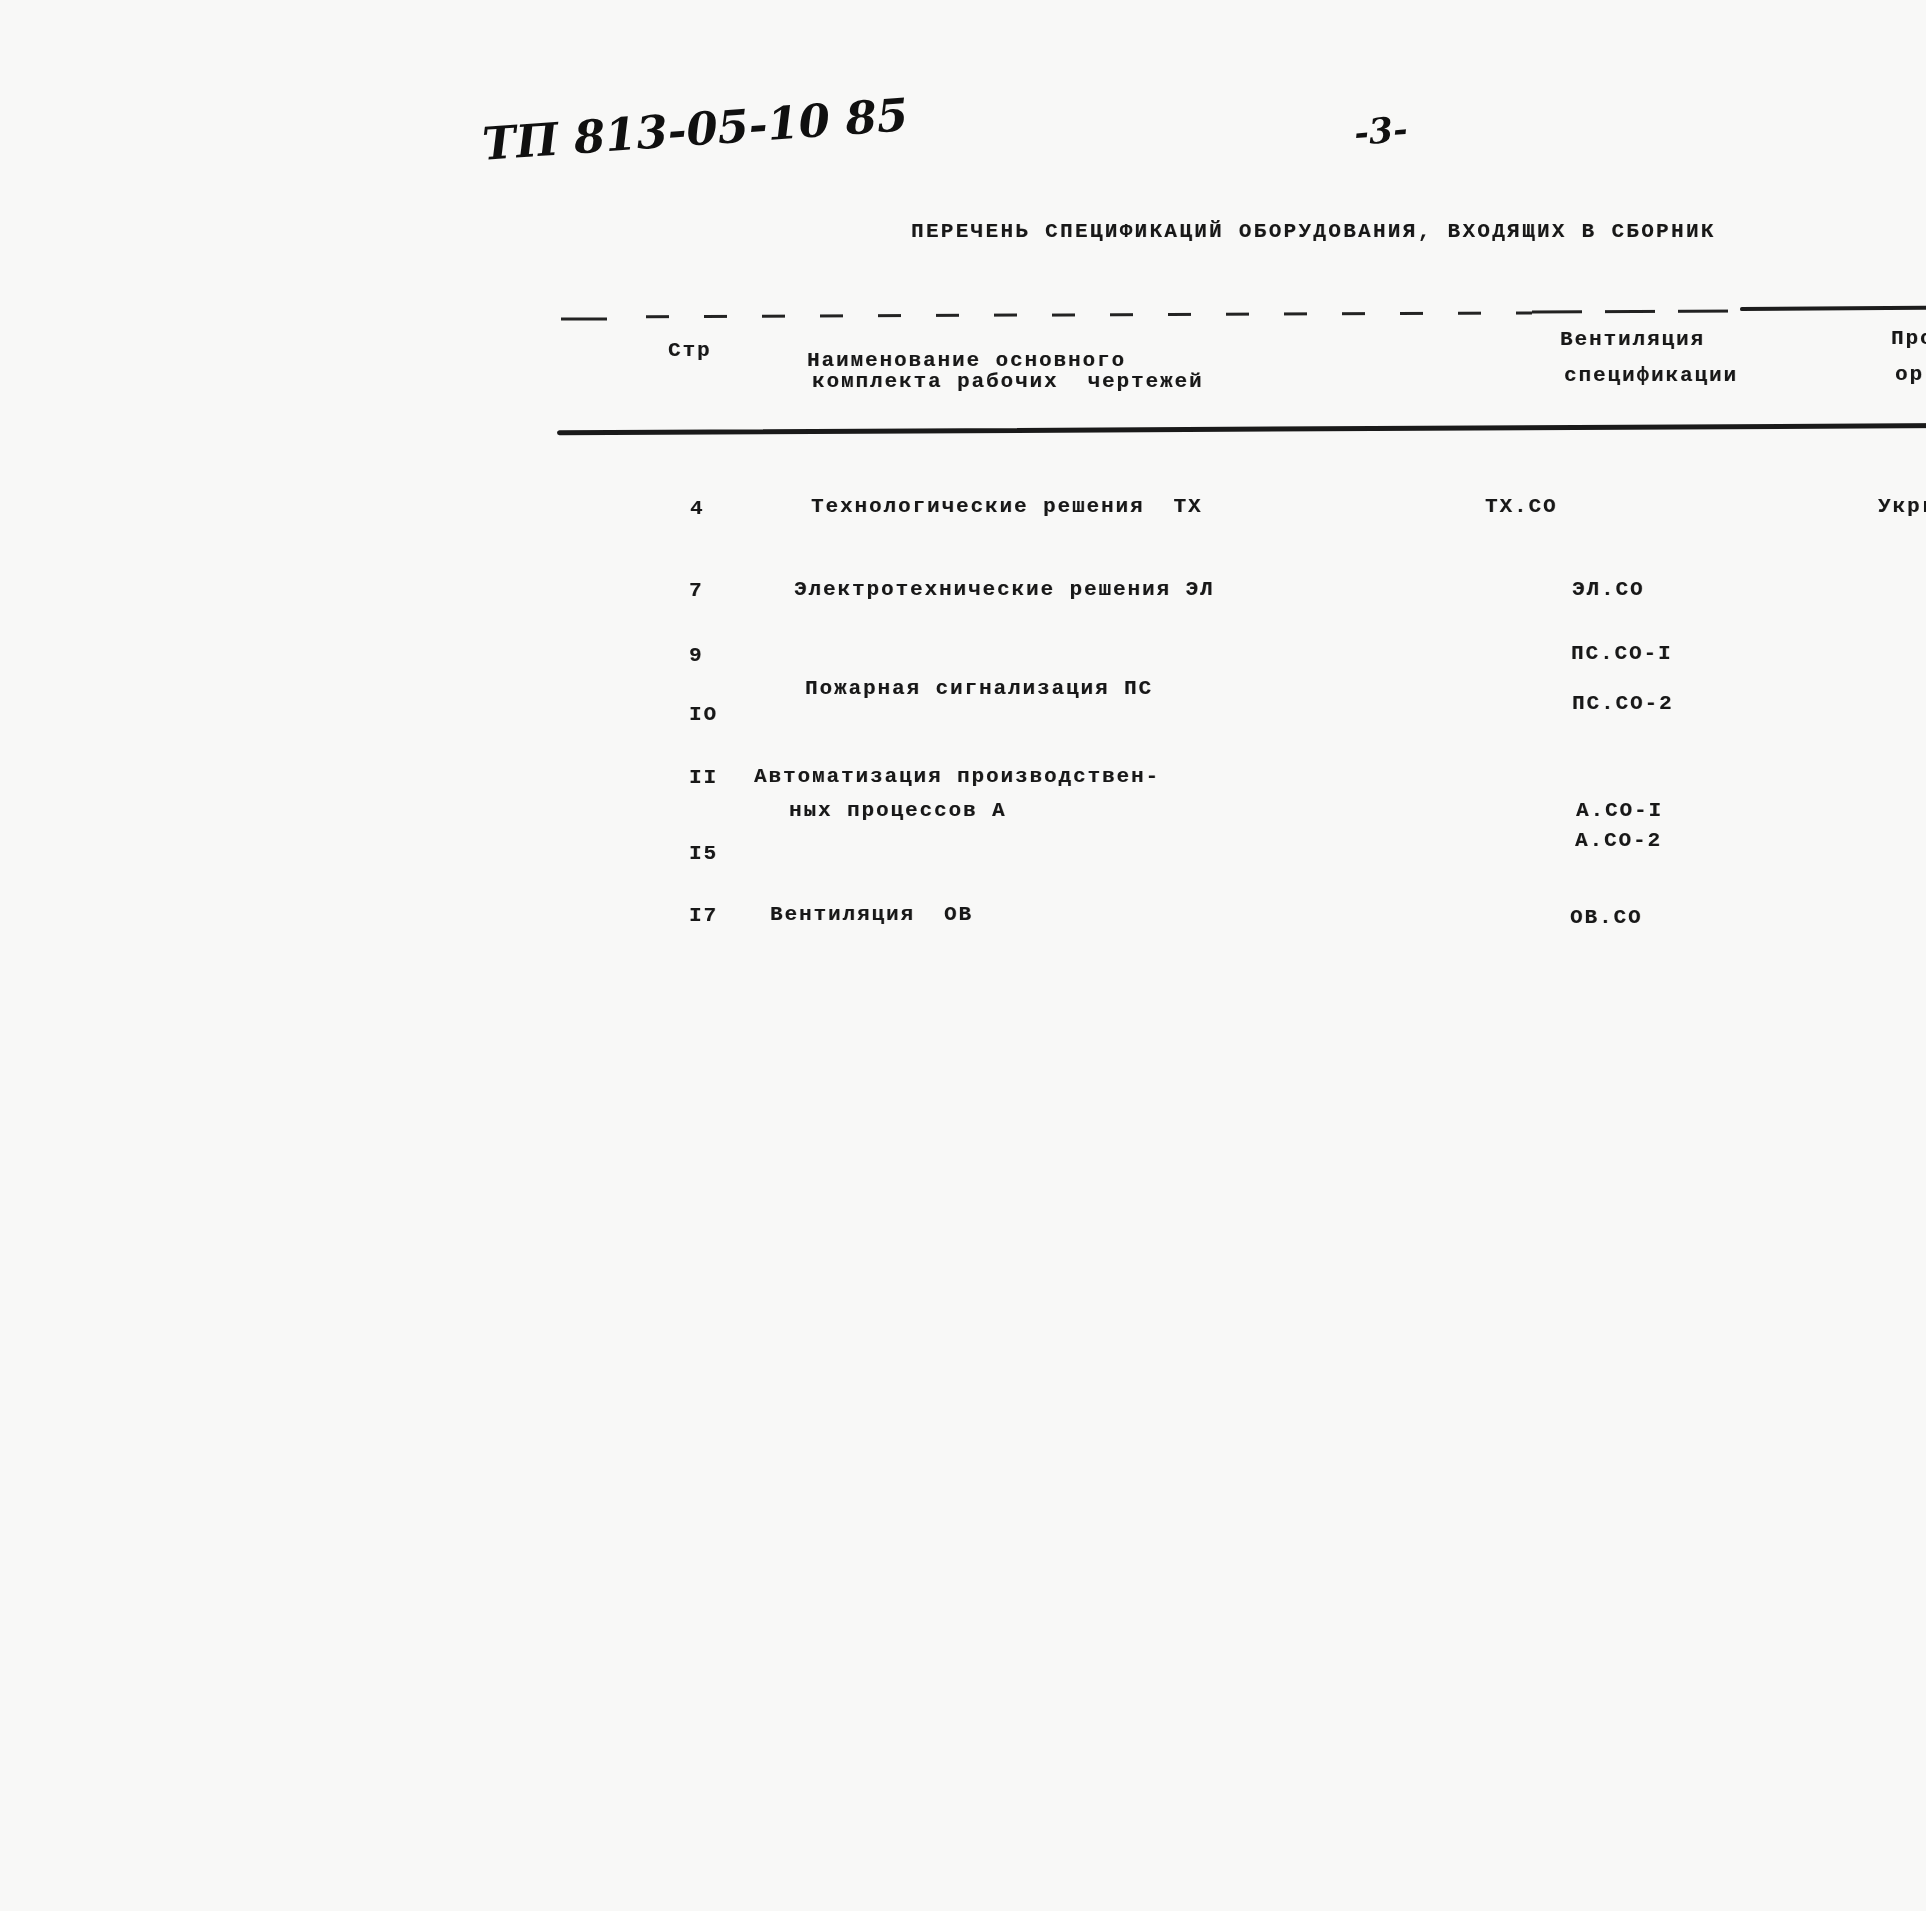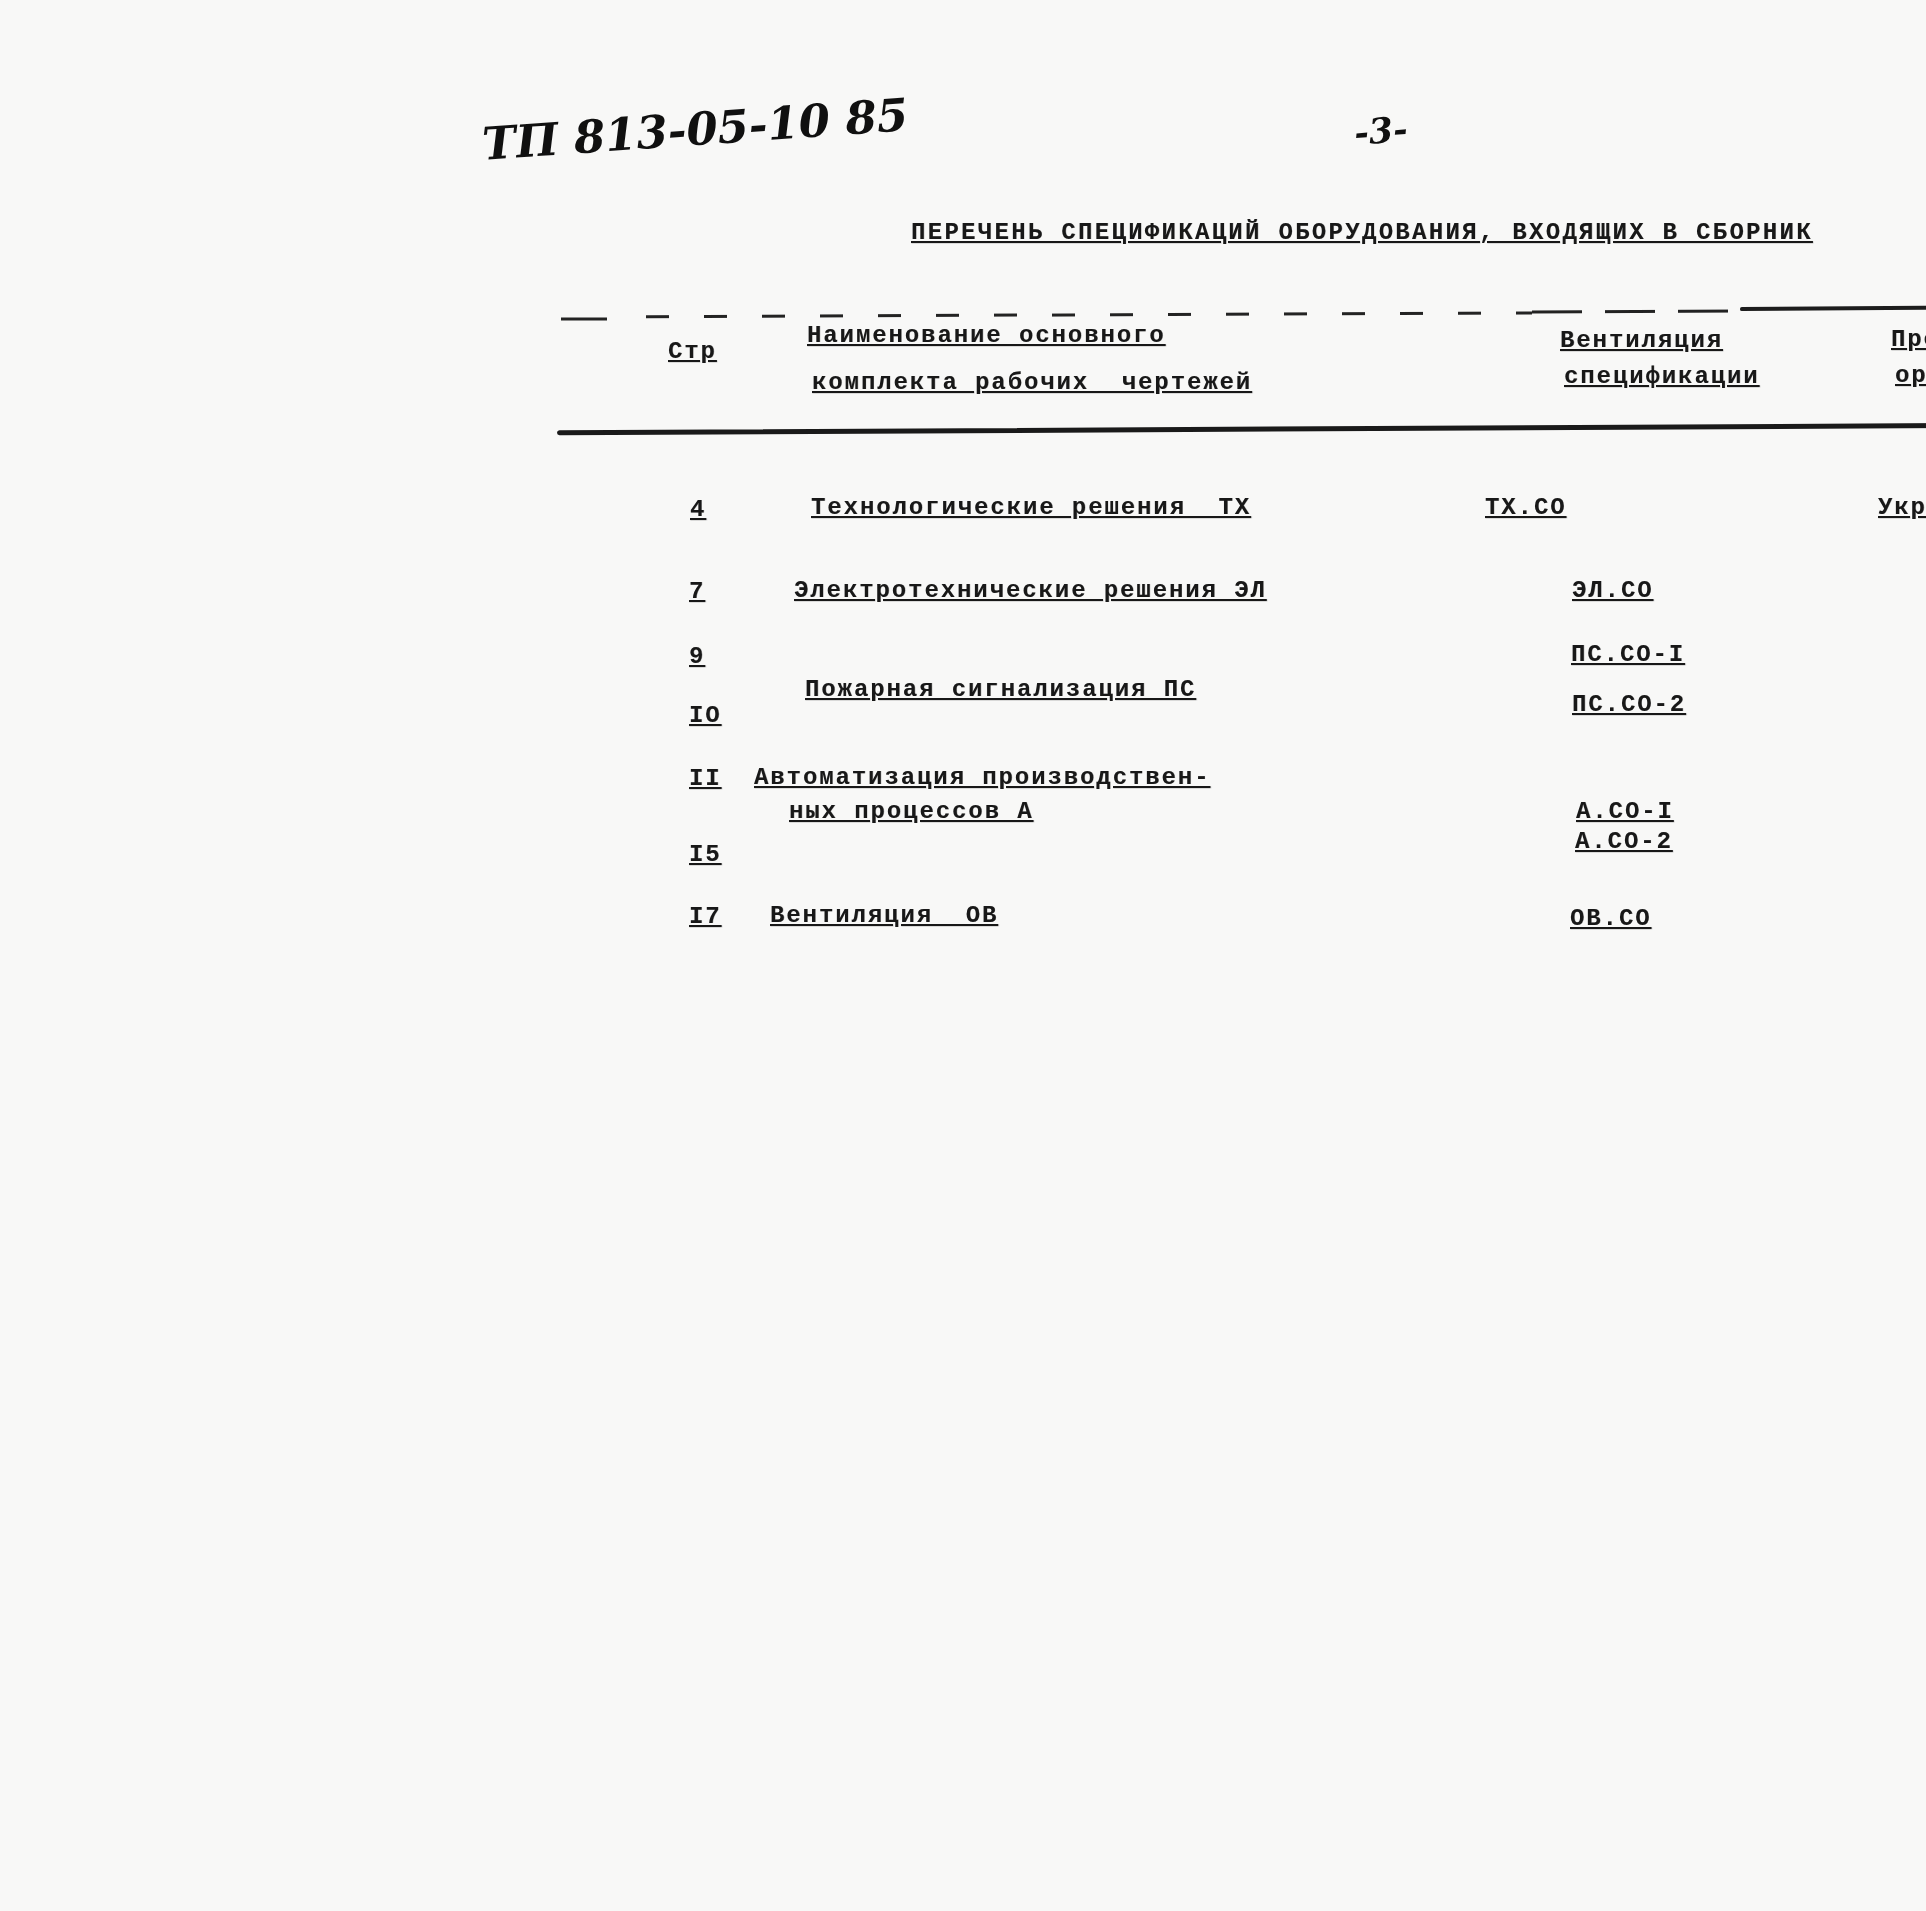--- a/index.html
+++ b/index.html
@@ -8,27 +8,26 @@
     background: #f8f8f7;
     position: relative;
     overflow: hidden;
     font-family: "Liberation Mono", "DejaVu Sans Mono", monospace;
     color: #161616;
   }
   .abs { position: absolute; }
   .typed {
     font-family: "Liberation Mono", "DejaVu Sans Mono", monospace;
     font-weight: 700;
-    font-size: 24px;
+    font-size: 21px;
     letter-spacing: 1.9px;
     color: #181818;
     white-space: pre;
     text-shadow: 0.4px 0.4px 0 rgba(25,25,25,0.35);
     line-height: 1.2;
-    text-decoration: underline;
   }
   .hand {
     font-family: "DejaVu Serif", "Liberation Serif", serif;
     font-style: italic;
     font-weight: 700;
     color: #101010;
     white-space: pre;
   }
   .rule-seg { position: absolute; }
 </style>
@@ -47,21 +46,21 @@
               background:repeating-linear-gradient(90deg,#232323 0 23px,transparent 23px 58px);"></div>
   <div class="rule-seg" style="left:971px; top:2.7px; width:208px; height:3.5px;
               background:repeating-linear-gradient(90deg,#222 0 50px,transparent 50px 73px);"></div>
   <div class="rule-seg" style="left:1179px; top:0.4px; width:478px; height:4.2px; background:#1d1d1d;
               border-radius:1.9px; transform:rotate(-0.15deg);"></div>
 </div>
 
 <div>
   <div class="abs typed" style="left:668px; top:338px;">Стр</div>
 
-  <div class="abs typed" style="left:807px; top:322px;">Наименование основного</div>
+  <div class="abs typed" style="left:807px; top:348px;">Наименование основного</div>
   <div class="abs typed" style="left:812px; top:369px;">комплекта рабочих  чертежей</div>
 
   <div class="abs typed" style="left:1560px; top:327px;">Вентиляция</div>
   <div class="abs typed" style="left:1564px; top:363px;">спецификации</div>
 
   <div class="abs typed" style="left:1891px; top:326px;">Проектная</div>
   <div class="abs typed" style="left:1895px; top:362px;">организаци</div>
 </div>
 
 <div class="abs" style="left:557px; top:426px; width:1660px; height:5.4px; background:#1a1a1a;

